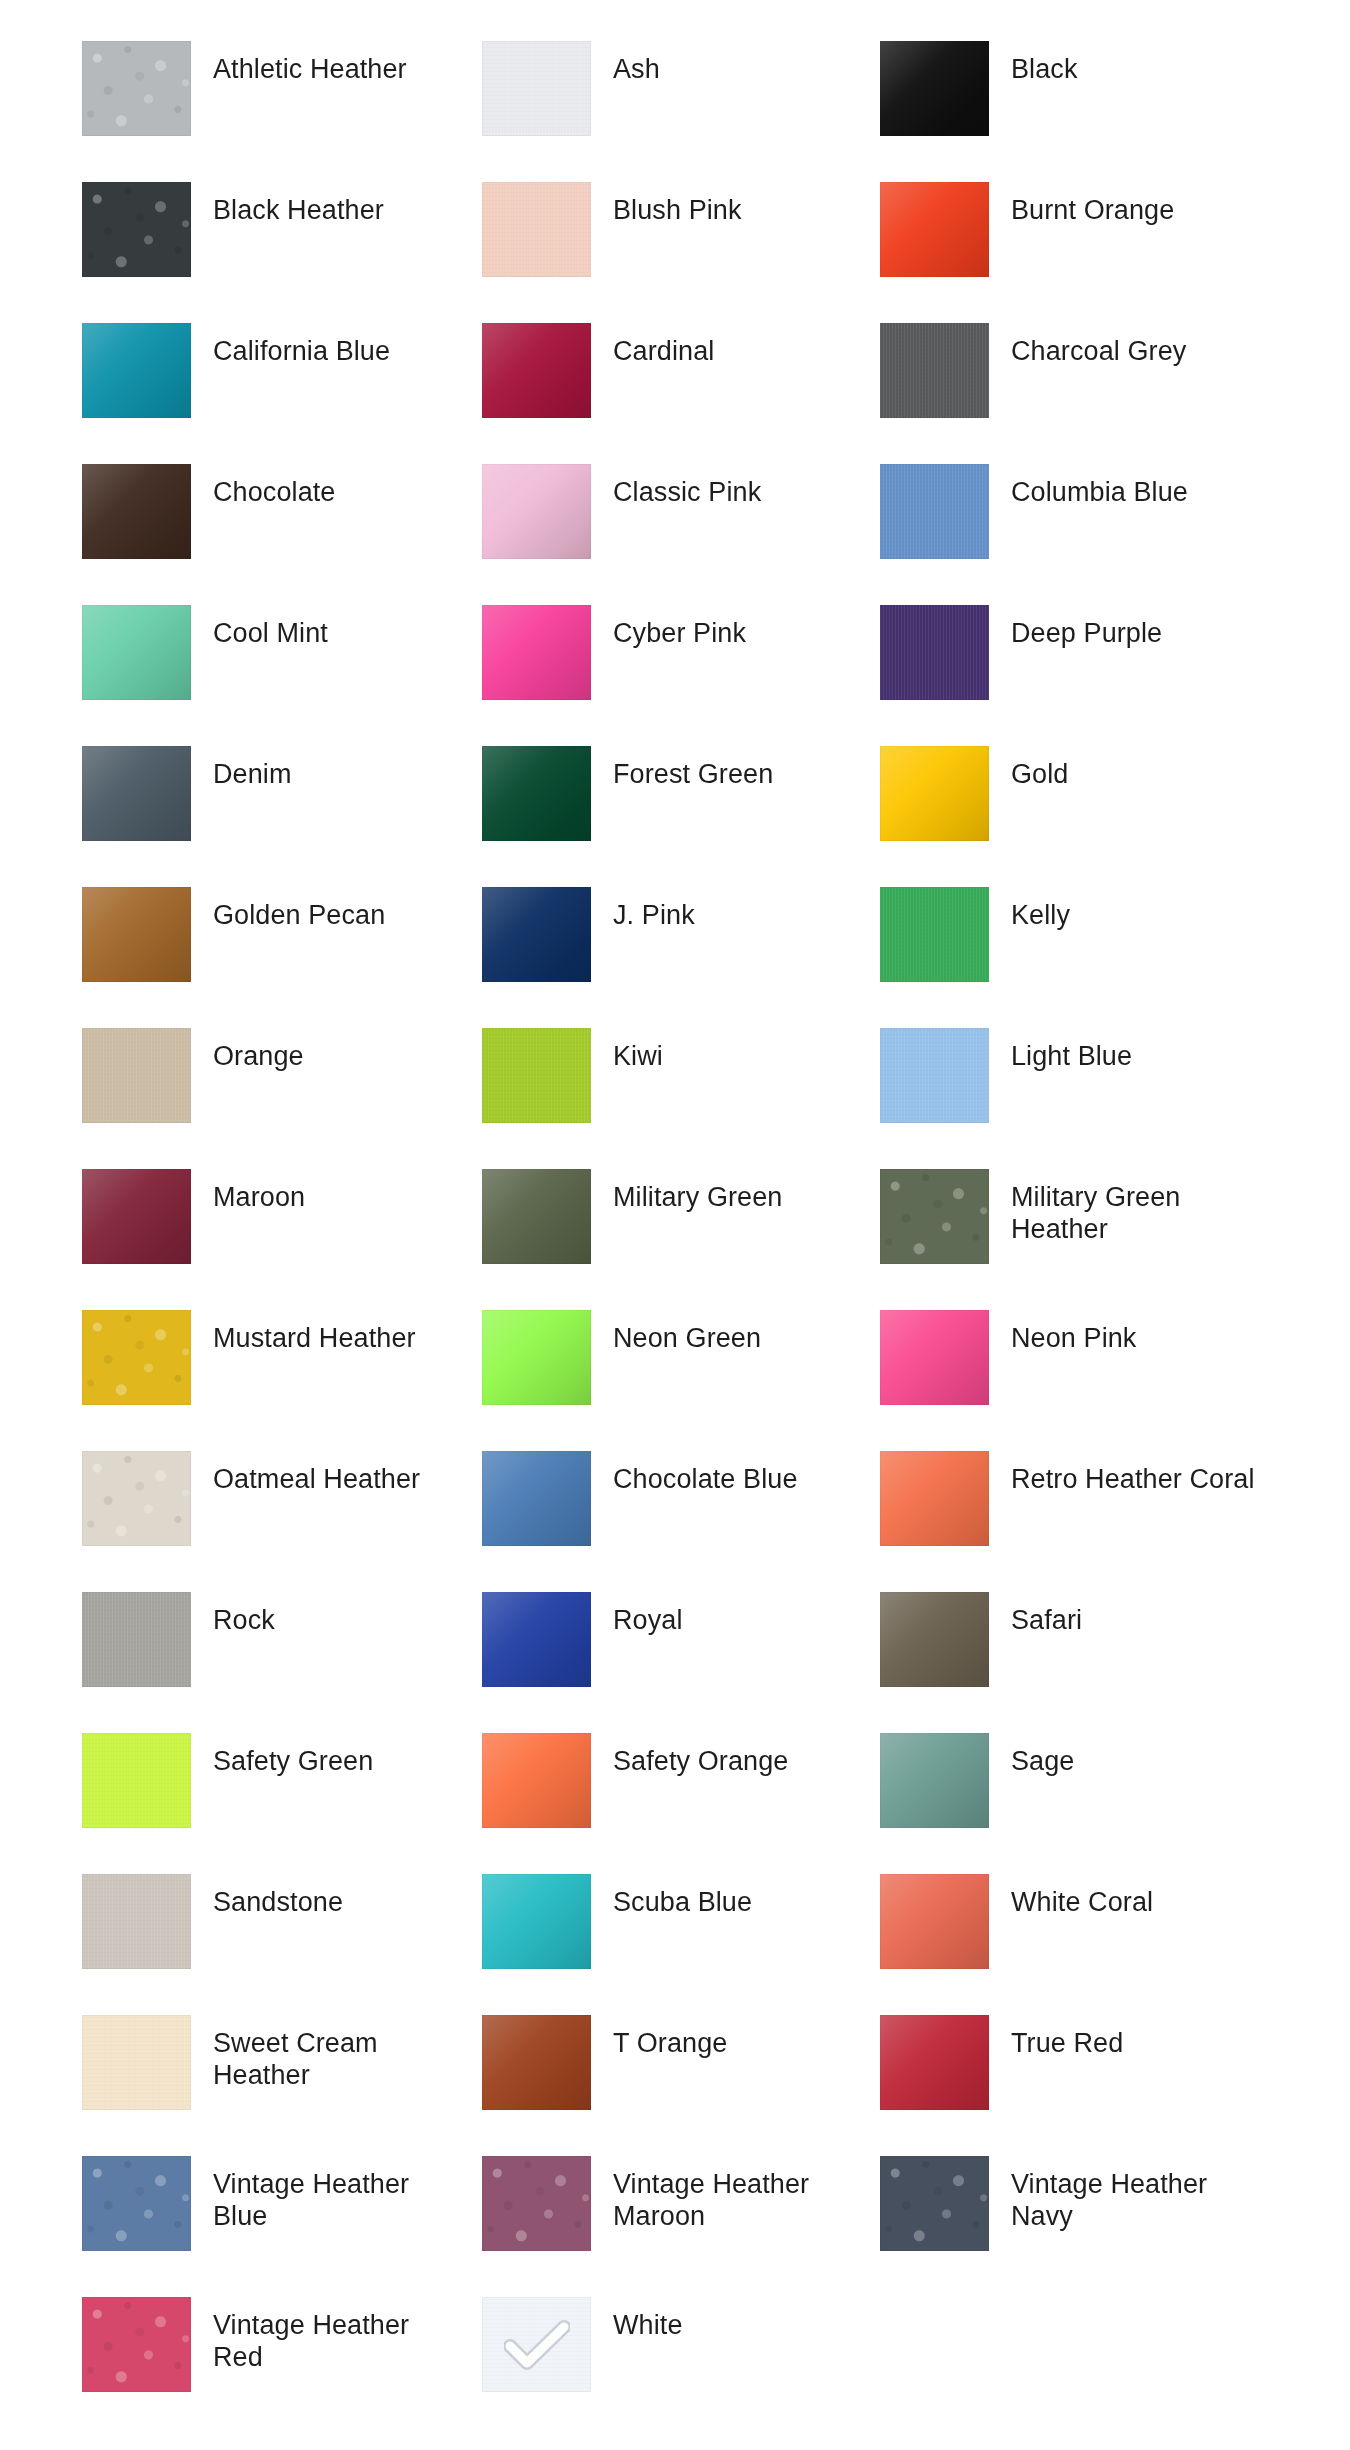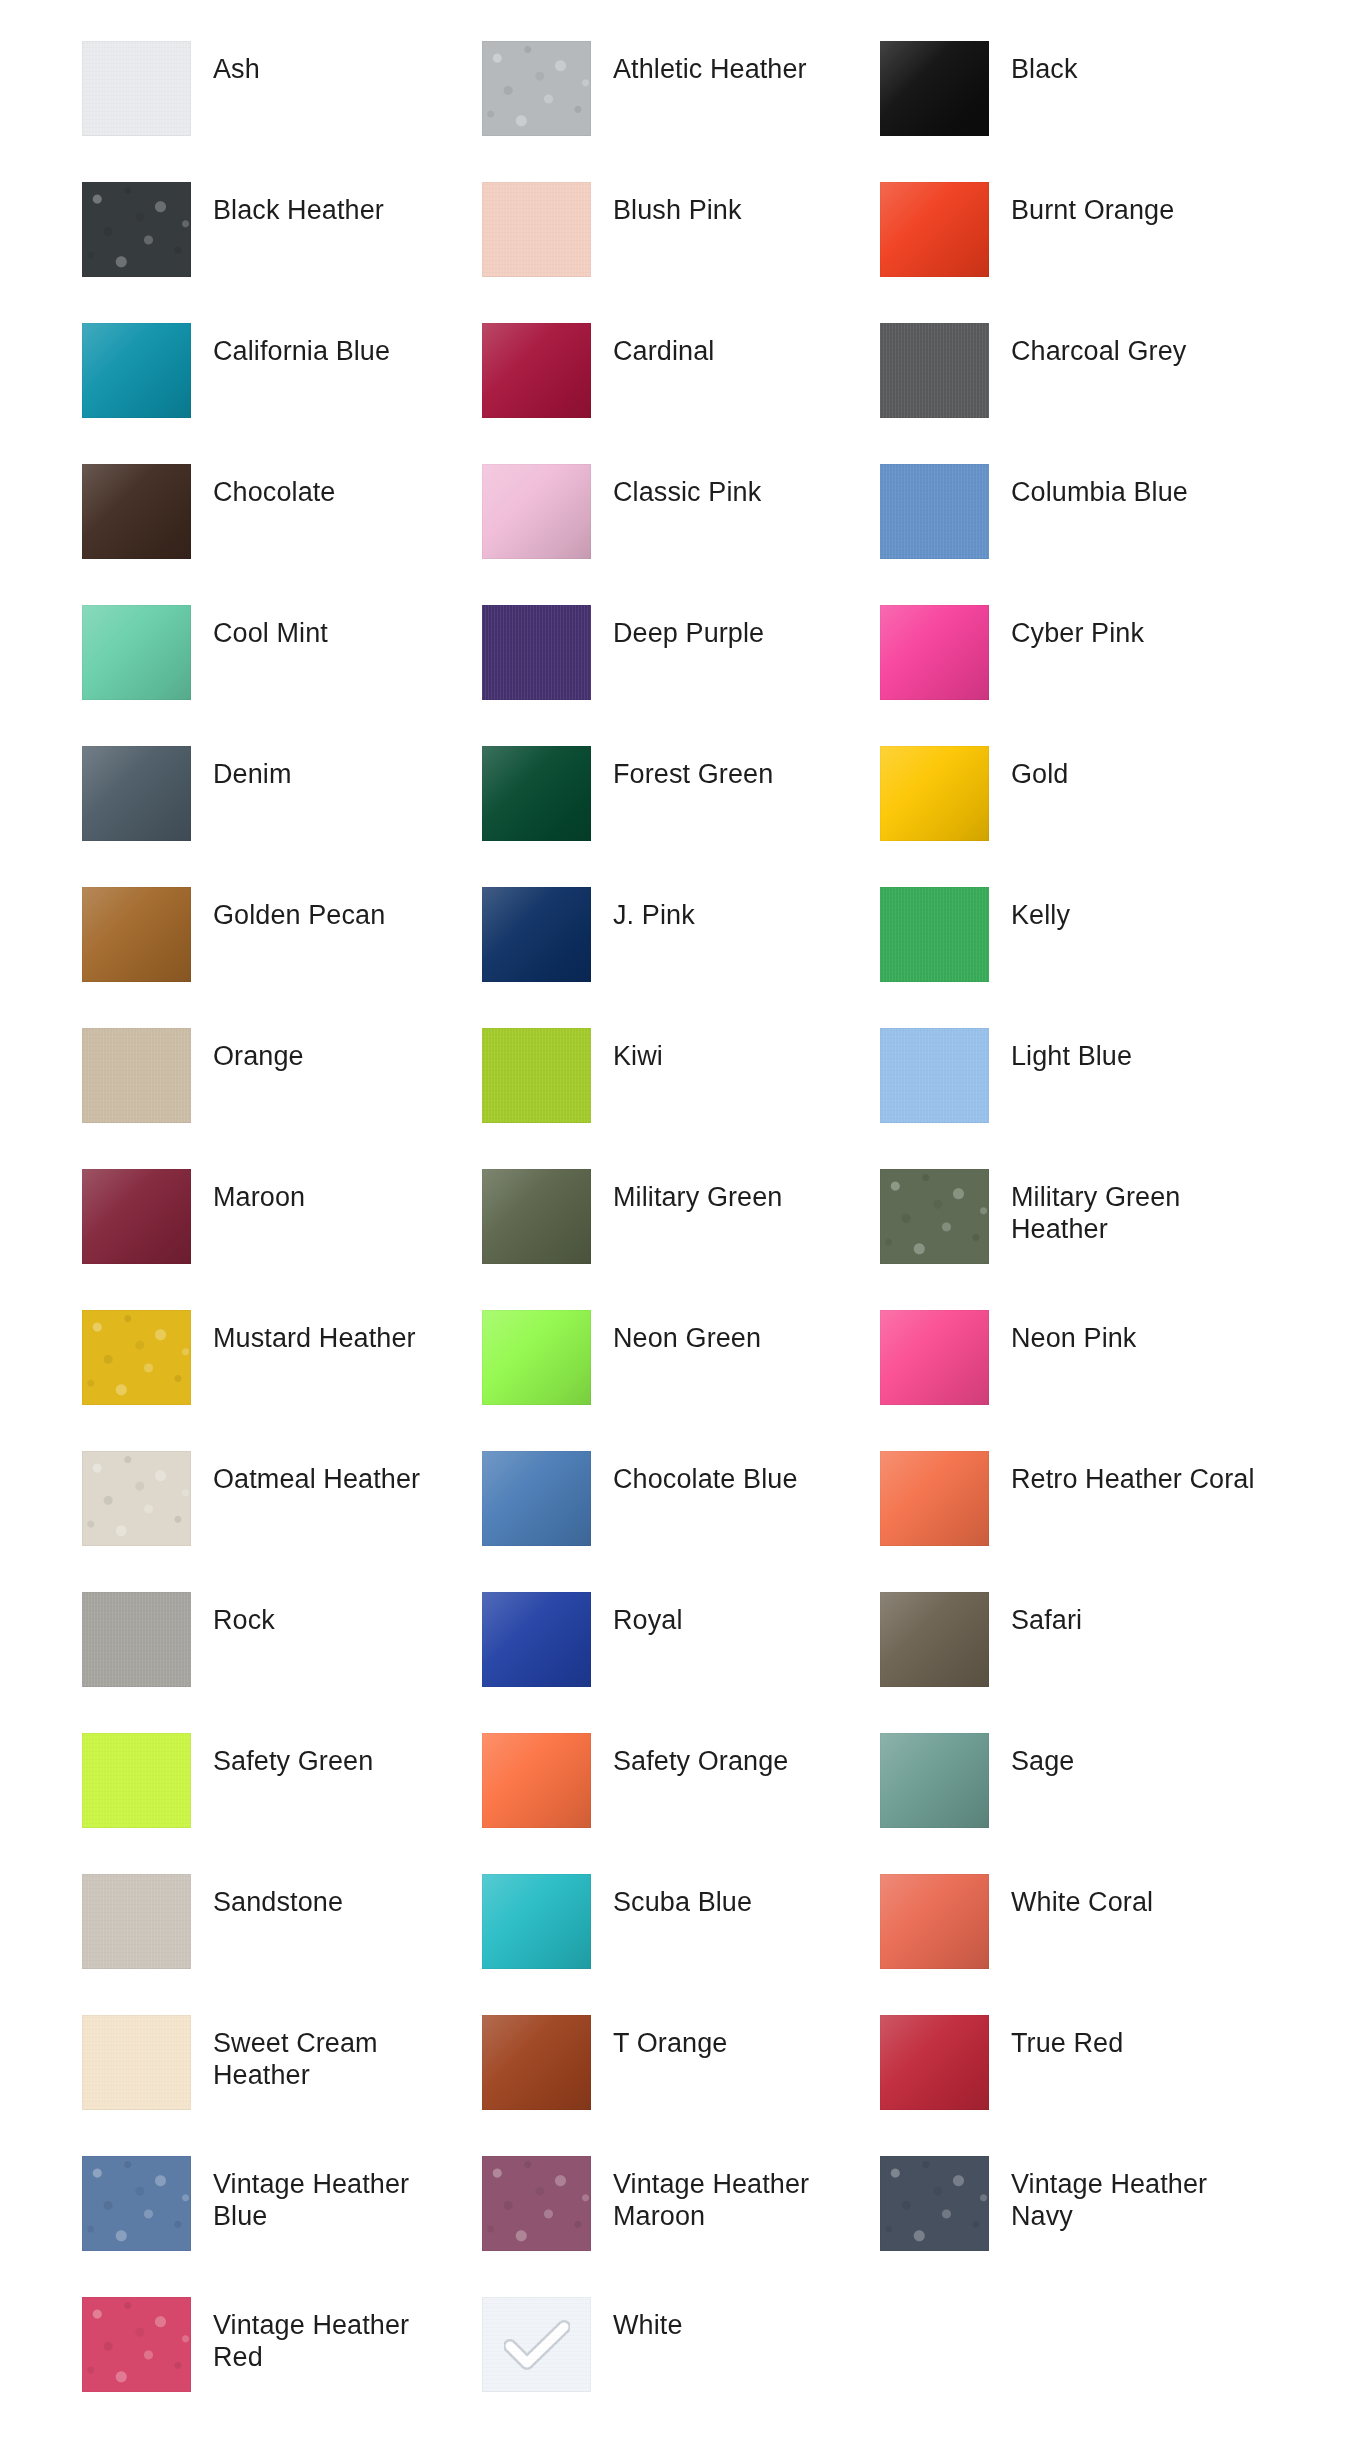--- a/index.html
+++ b/index.html
@@ -107,28 +107,28 @@
     height: 52px;
     pointer-events: none;
   }
   .check-icon svg { display: block; width: 100%; height: 100%; }
 </style>
 </head>
 <body>
 
 <div id="swatch-grid">
     <div class="swatch-option">
+      <div class="swatch-chip texture-heather" style="background-color: rgb(182, 185, 188);"></div>
+      <div class="swatch-label">Athletic Heather</div>
+    </div>
+    <div class="swatch-option">
       <div class="swatch-chip texture-fabric" style="background-color: rgb(232, 234, 237);"></div>
       <div class="swatch-label">Ash</div>
     </div>
     <div class="swatch-option">
-      <div class="swatch-chip texture-heather" style="background-color: rgb(182, 185, 188);"></div>
-      <div class="swatch-label">Athletic Heather</div>
-    </div>
-    <div class="swatch-option">
       <div class="swatch-chip texture-sheen" style="background-color: rgb(14, 14, 14);"></div>
       <div class="swatch-label">Black</div>
     </div>
     <div class="swatch-option">
       <div class="swatch-chip texture-heather" style="background-color: rgb(54, 59, 62);"></div>
       <div class="swatch-label">Black Heather</div>
     </div>
     <div class="swatch-option">
       <div class="swatch-chip texture-fabric" style="background-color: rgb(243, 207, 194);"></div>
       <div class="swatch-label">Blush Pink</div>
@@ -159,26 +159,26 @@
     </div>
     <div class="swatch-option">
       <div class="swatch-chip texture-fabric" style="background-color: rgb(99, 145, 200);"></div>
       <div class="swatch-label">Columbia Blue</div>
     </div>
     <div class="swatch-option">
       <div class="swatch-chip texture-sheen" style="background-color: rgb(104, 207, 170);"></div>
       <div class="swatch-label">Cool Mint</div>
     </div>
     <div class="swatch-option">
+      <div class="swatch-chip texture-sheen" style="background-color: rgb(247, 64, 155);"></div>
+      <div class="swatch-label">Cyber Pink</div>
+    </div>
+    <div class="swatch-option">
       <div class="swatch-chip texture-fabric" style="background-color: rgb(69, 48, 110);"></div>
       <div class="swatch-label">Deep Purple</div>
-    </div>
-    <div class="swatch-option">
-      <div class="swatch-chip texture-sheen" style="background-color: rgb(247, 64, 155);"></div>
-      <div class="swatch-label">Cyber Pink</div>
     </div>
     <div class="swatch-option">
       <div class="swatch-chip texture-sheen" style="background-color: rgb(76, 91, 102);"></div>
       <div class="swatch-label">Denim</div>
     </div>
     <div class="swatch-option">
       <div class="swatch-chip texture-sheen" style="background-color: rgb(5, 73, 47);"></div>
       <div class="swatch-label">Forest Green</div>
     </div>
     <div class="swatch-option">

